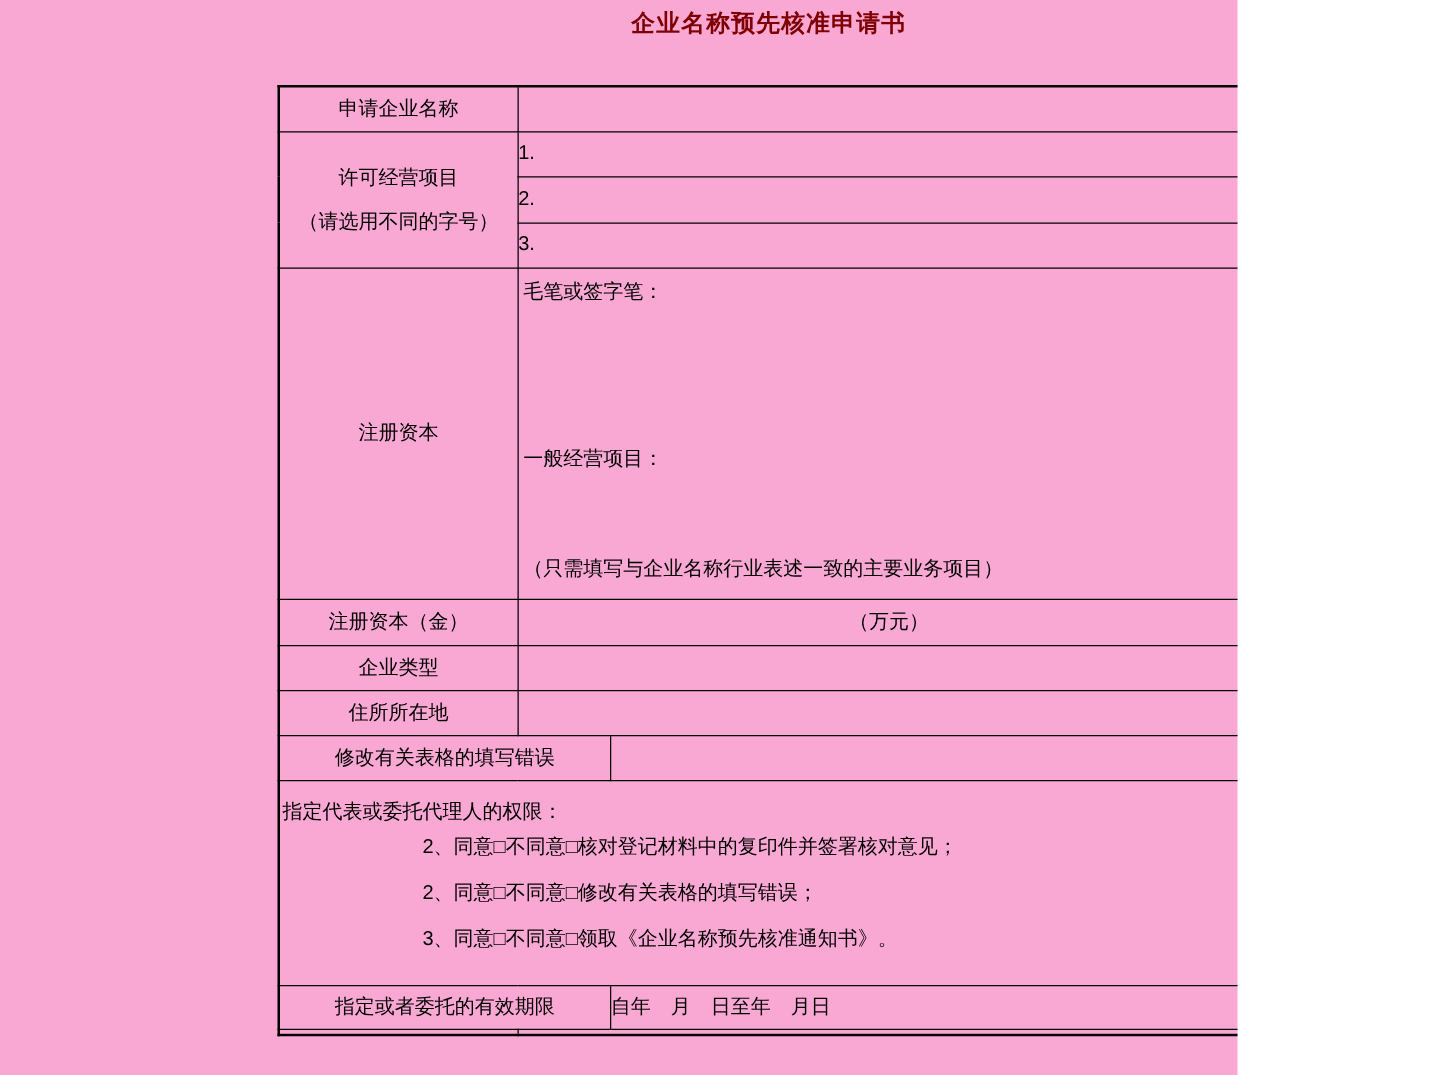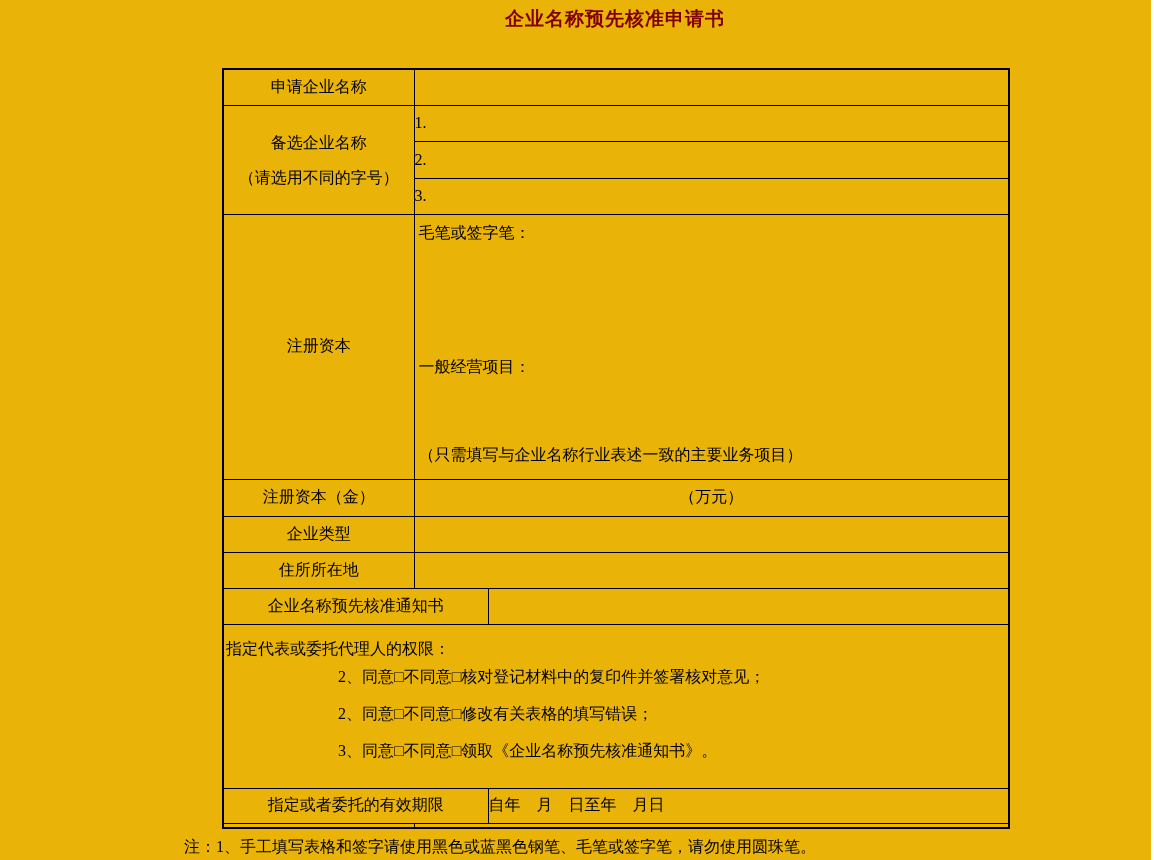--- a/index.html
+++ b/index.html
@@ -1,20 +1,20 @@
 <!DOCTYPE html>
 <html><head>
 <meta charset="utf-8">
 <style>
   html,body{margin:0;padding:0;background:#ffffff;}
   .page{
     position:relative;
-    width:1151px;height:860px;
-    background:#eab308;
-    font-family:Liberation Serif, serif;
+    width:990px;height:860px;
+    background:#f9a8d4;
+    font-family:Liberation Sans, sans-serif;
     color:#000000;
     overflow:hidden;
   }
   .doc-title{
     position:absolute;
     left:222px;top:6px;width:786px;
     text-align:center;
     font-size:19px;
     font-weight:bold;
     color:#7f0000;
@@ -72,21 +72,21 @@
     </colgroup>
 
     <tbody>
         <tr style="height:36px">
       <td class="lbl">申请企业名称</td>
       <td class="val" colspan="2"></td>
     </tr>
 
     <tr style="height:36px">
       <td class="lbl two-line" rowspan="3">
-        <div>备选企业名称</div>
+        <div>许可经营项目</div>
         <div>（请选用不同的字号）</div>
       </td>
       <td class="val" colspan="2">1.</td>
     </tr>
     <tr style="height:37px">
       <td class="val" colspan="2">2.</td>
     </tr>
     <tr style="height:36px">
       <td class="val" colspan="2">3.</td>
     </tr>
@@ -111,21 +111,21 @@
       <td class="lbl">企业类型</td>
       <td class="val" colspan="2"></td>
     </tr>
 
     <tr style="height:36px">
       <td class="lbl">住所所在地</td>
       <td class="val" colspan="2"></td>
     </tr>
 
     <tr style="height:36px">
-      <td class="lbl" colspan="2">企业名称预先核准通知书</td>
+      <td class="lbl" colspan="2">修改有关表格的填写错误</td>
       <td class="val"></td>
     </tr>
 
     <tr style="height:164px">
       <td class="auth-cell" colspan="3">
         <div class="auth-title">指定代表或委托代理人的权限：</div>
         <div class="auth-item" style="top:42px">2、同意□不同意□核对登记材料中的复印件并签署核对意见；</div>
         <div class="auth-item" style="top:79px">2、同意□不同意□修改有关表格的填写错误；</div>
         <div class="auth-item" style="top:116px">3、同意□不同意□领取《企业名称预先核准通知书》。</div>
       </td>
@@ -136,15 +136,14 @@
       <td class="val validity-val">自年　月　日至年　月日</td>
     </tr>
 
     <tr style="height:5px">
       <td></td>
       <td colspan="2"></td>
     </tr>
   </tbody>
     </table>
 
-  <div class="footnote">注：1、手工填写表格和签字请使用黑色或蓝黑色钢笔、毛笔或签字笔，请勿使用圆珠笔。</div>
 
 </div>
 
 </body></html>

